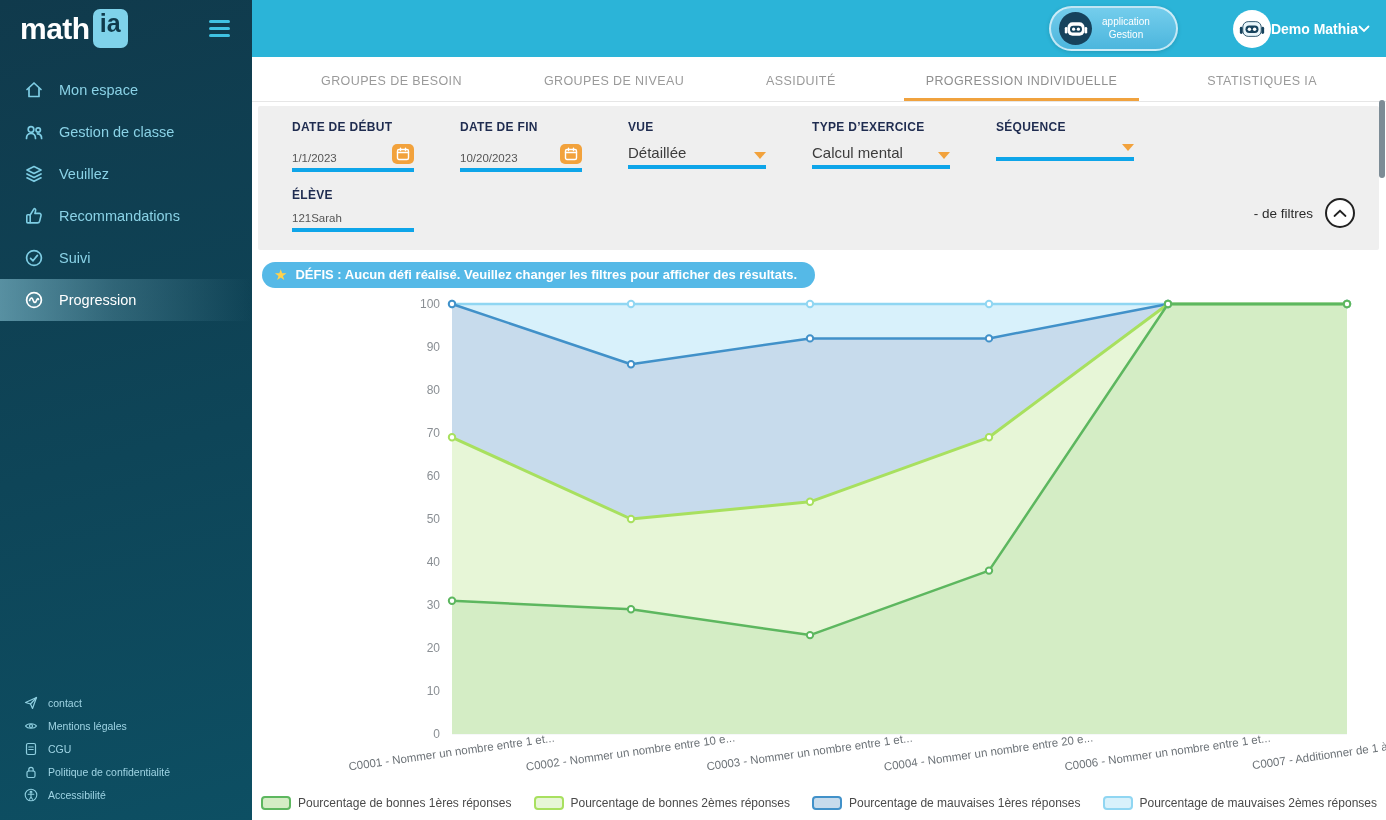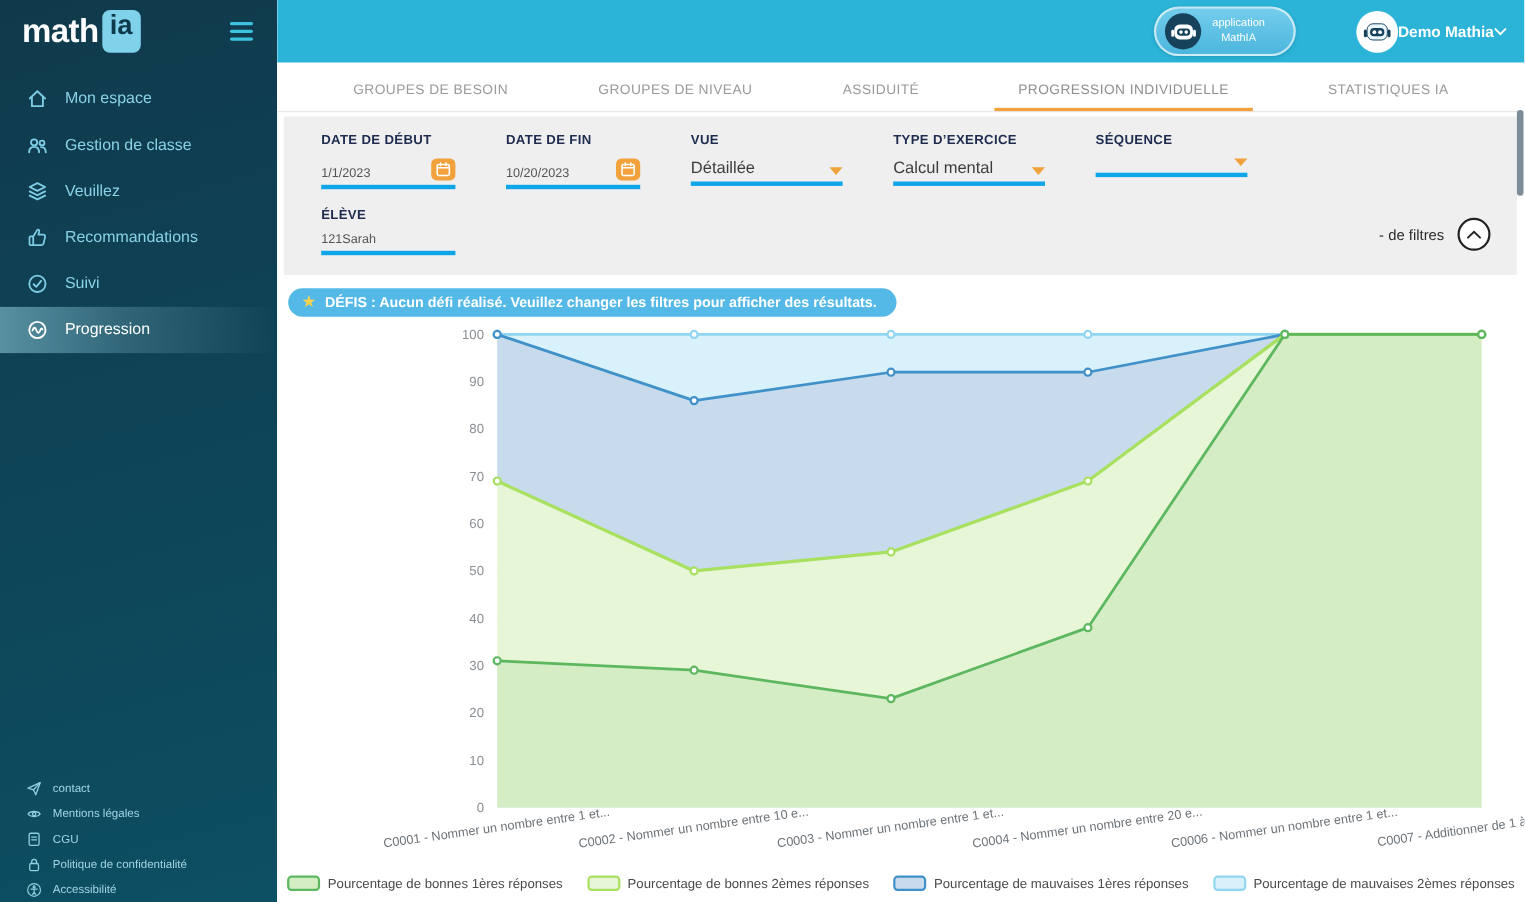--- a/index.html
+++ b/index.html
@@ -16,21 +16,21 @@
   .burger i { display:block; width:21px; height:3px; background:#3fc2e2; border-radius:2px; }
 
   .nav { margin-top:12px; }
   .nav-item { display:flex; align-items:center; gap:15px; padding:11px 16px 11px 24px; color:#8ad2e6; font-size:14.5px; cursor:pointer; position:relative; }
   .nav-icon { width:20px; height:20px; display:flex; align-items:center; justify-content:center; }
   .nav-icon svg { stroke:#7ecde4; }
   .nav-item .chev { margin-left:auto; display:flex; }
   .nav-item.active { background:linear-gradient(90deg, rgba(148,209,226,0.55) 0%, rgba(148,209,226,0.25) 45%, rgba(148,209,226,0) 100%); color:#fff; }
   .nav-item.active .nav-icon svg { stroke:#fff; }
 
-  .side-footer { position:absolute; left:0; bottom:0; width:100%; }
+  .side-footer { position:absolute; left:0; bottom:14px; width:100%; }
   .foot-item { display:flex; align-items:center; gap:10px; padding:4.5px 24px; color:#9fd4e4; font-size:10.5px; cursor:pointer; }
   .foot-item svg { stroke:#8fcfe0; flex-shrink:0; }
 
   
   .main { flex:1; position:relative; background:#fff; overflow:hidden; }
   .topbar { height:57px; background:#2bb4d8; display:flex; align-items:center; justify-content:flex-end; gap:55px; padding-right:16px; }
   .app-btn { display:flex; align-items:center; gap:10px; background:linear-gradient(180deg,#74cdec 0%,#4cb6dd 100%); border:2px solid rgba(255,255,255,0.65); border-radius:24px; padding:4px 26px 4px 8px; height:45px; cursor:pointer; box-shadow:0 1px 4px rgba(0,0,0,0.15); }
   .robot-circle { width:33px; height:33px; border-radius:50%; background:#16425c; display:flex; align-items:center; justify-content:center; }
   .app-btn-text { color:#fff; font-weight:normal; font-size:10px; line-height:1.25; text-align:center; }
   .user-block { display:flex; align-items:center; cursor:pointer; }
@@ -212,21 +212,21 @@
               <rect x="0.8" y="8" width="2.6" height="6.5" rx="1.3" fill="#fff"></rect>
               <rect x="20.6" y="8" width="2.6" height="6.5" rx="1.3" fill="#fff"></rect>
               <rect x="3.5" y="3.2" width="17" height="13.6" rx="5" fill="#fff"></rect>
               <rect x="6" y="6.8" width="12" height="6.8" rx="3.4" fill="#16425c"></rect>
               <circle cx="9.6" cy="10.2" r="1.6" fill="#fff"></circle>
               <circle cx="14.4" cy="10.2" r="1.6" fill="#fff"></circle>
             </svg>
         </span>
         <span class="app-btn-text">
           <div>application</div>
-          <div>MathIA</div>
+          <div>Gestion</div>
         </span>
       </div>
       <div class="user-block">
         <span class="avatar">
           <svg width="26" height="22" viewBox="0 0 24 20">
               <rect x="0.8" y="8" width="2.6" height="6.5" rx="1.3" fill="#16425c"></rect>
               <rect x="20.6" y="8" width="2.6" height="6.5" rx="1.3" fill="#16425c"></rect>
               <rect x="3.5" y="3.2" width="17" height="13.6" rx="5" fill="#e9f6fb" stroke="#16425c" stroke-width="0.8"></rect>
               <rect x="6" y="6.8" width="12" height="6.8" rx="3.4" fill="#16425c"></rect>
               <circle cx="9.6" cy="10.2" r="1.6" fill="#fff"></circle>

